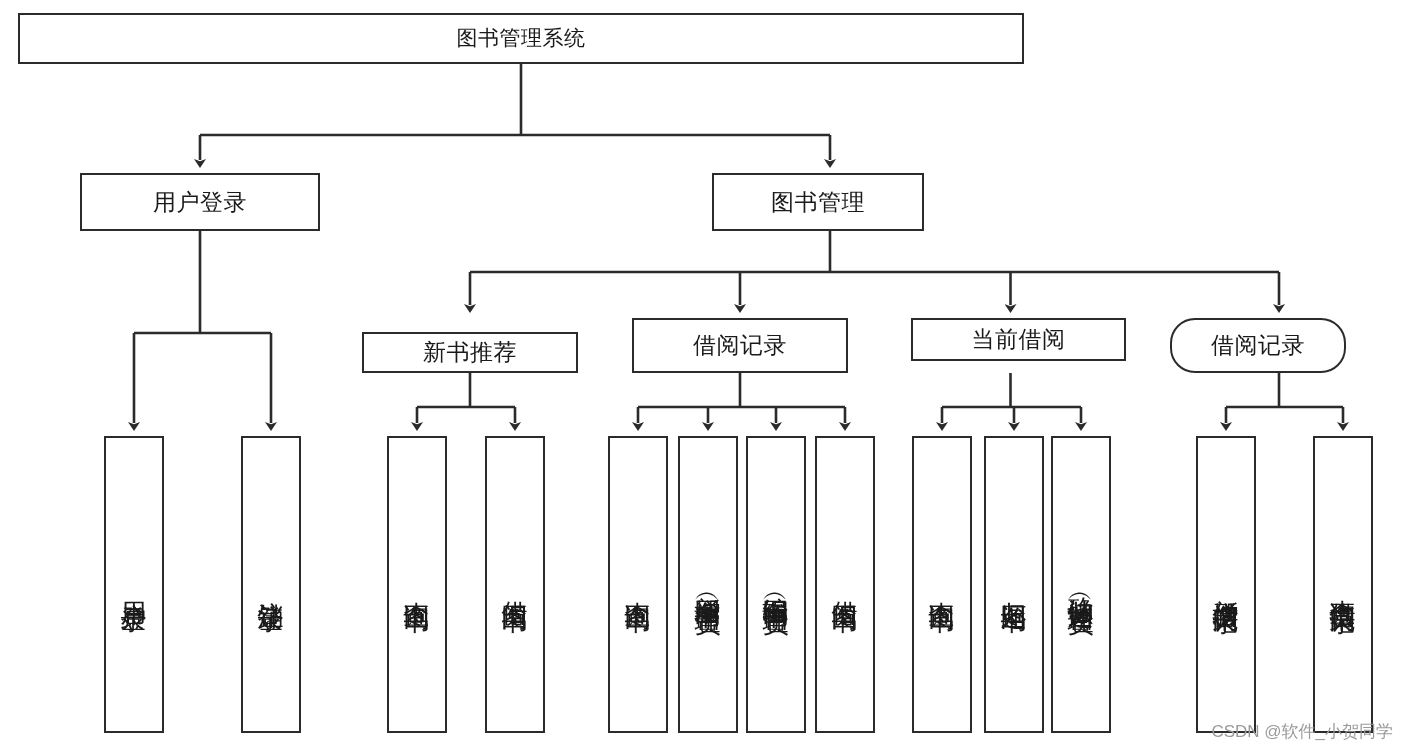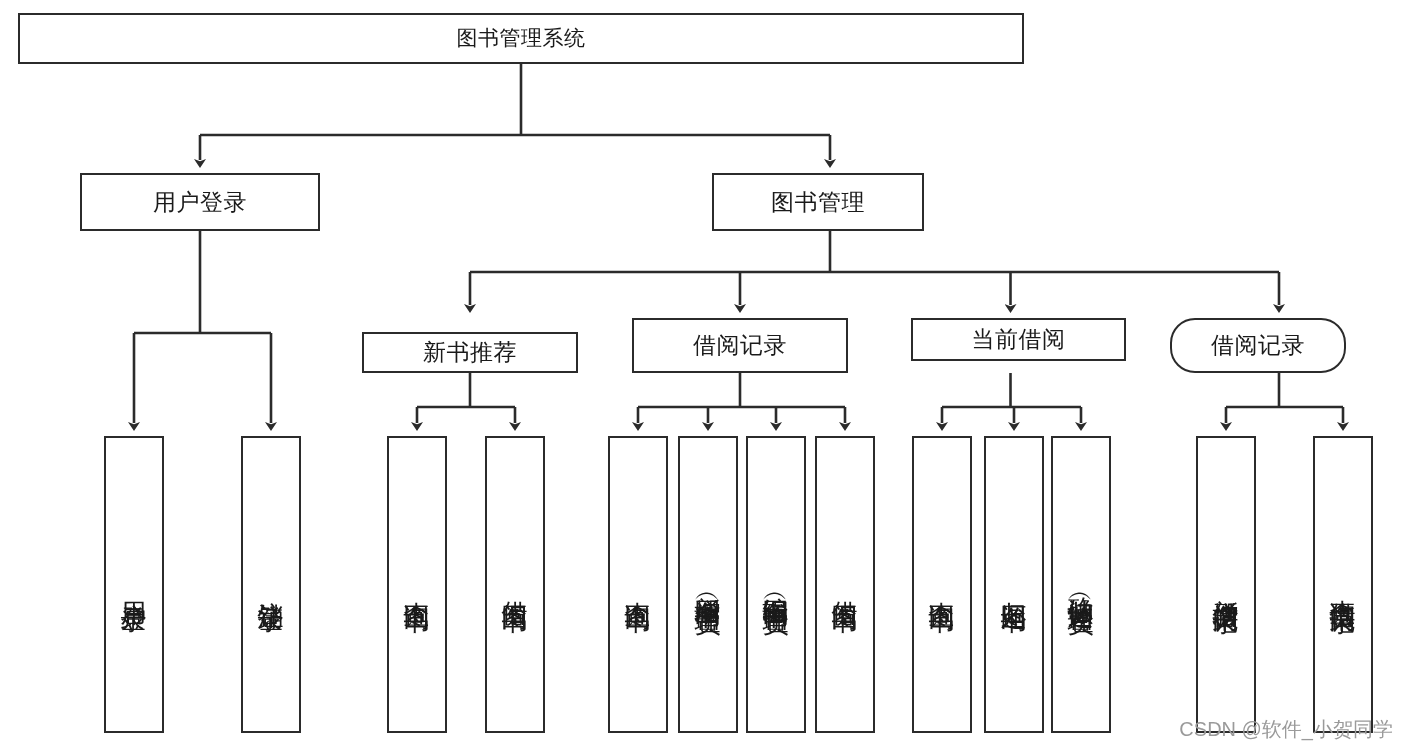--- a/index.html
+++ b/index.html
@@ -57,21 +57,21 @@
     text-orientation: upright;
     font-size: 26px;
     line-height: 1.08;
     letter-spacing: 2px;
     max-height: 280px;
   }
   .watermark {
     position: absolute;
     right: 12px;
     bottom: 4px;
-    font-size: 20px;
+    font-size: 17px;
     color: #9a9a9a;
     z-index: 5;
     white-space: nowrap;
     font-family: "Liberation Sans", "DejaVu Sans", sans-serif;
   }
 </style>
 </head>
 <body>
 
 <div id="diagram-root">

